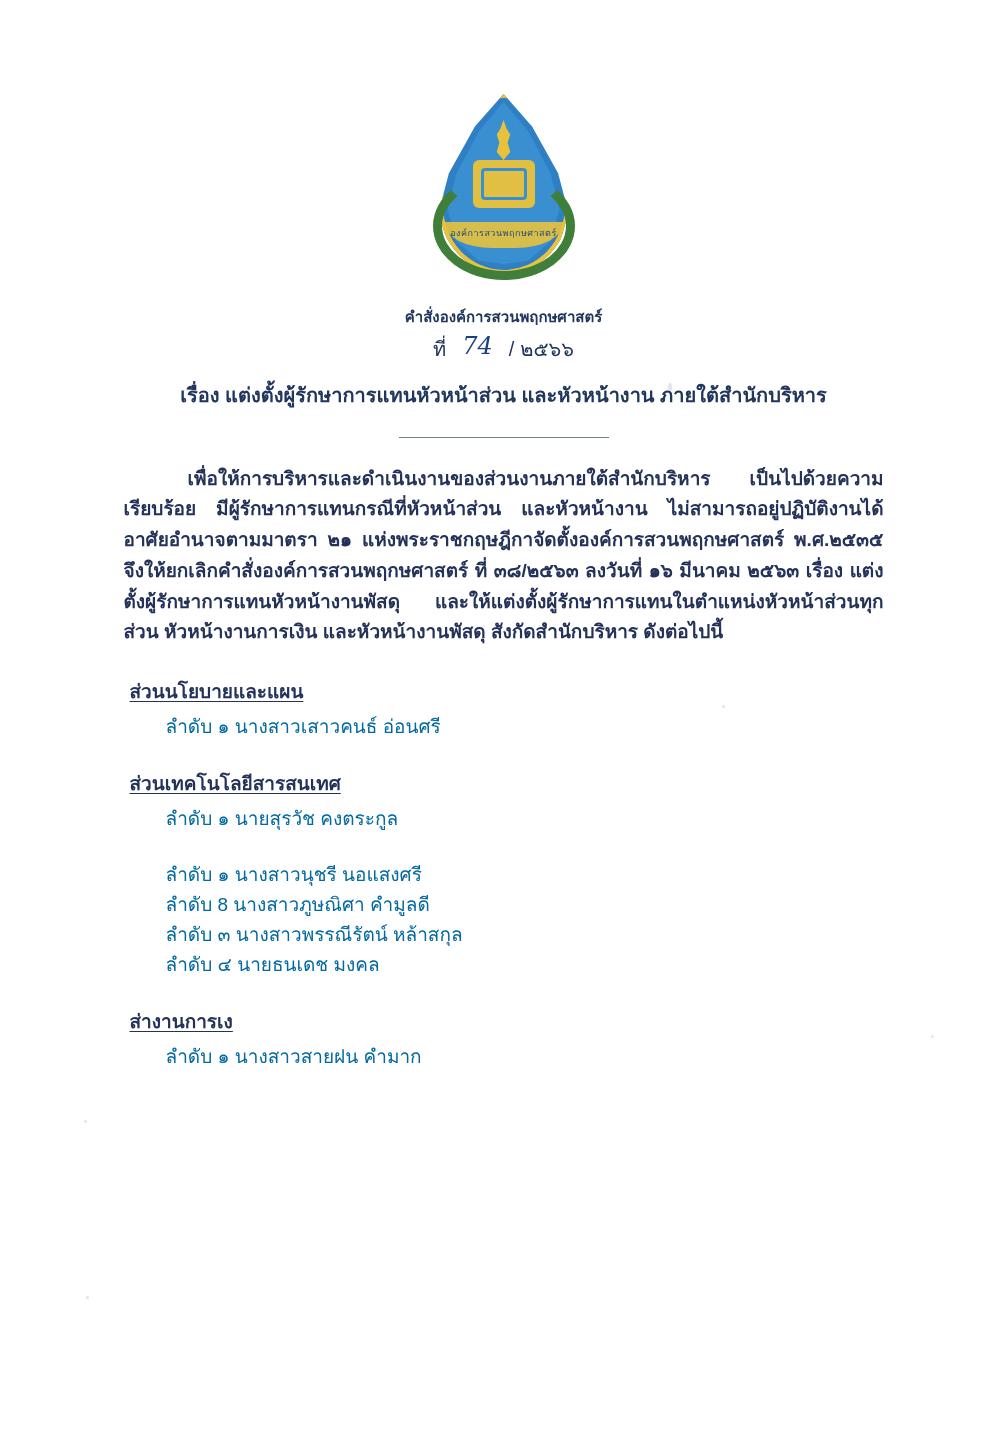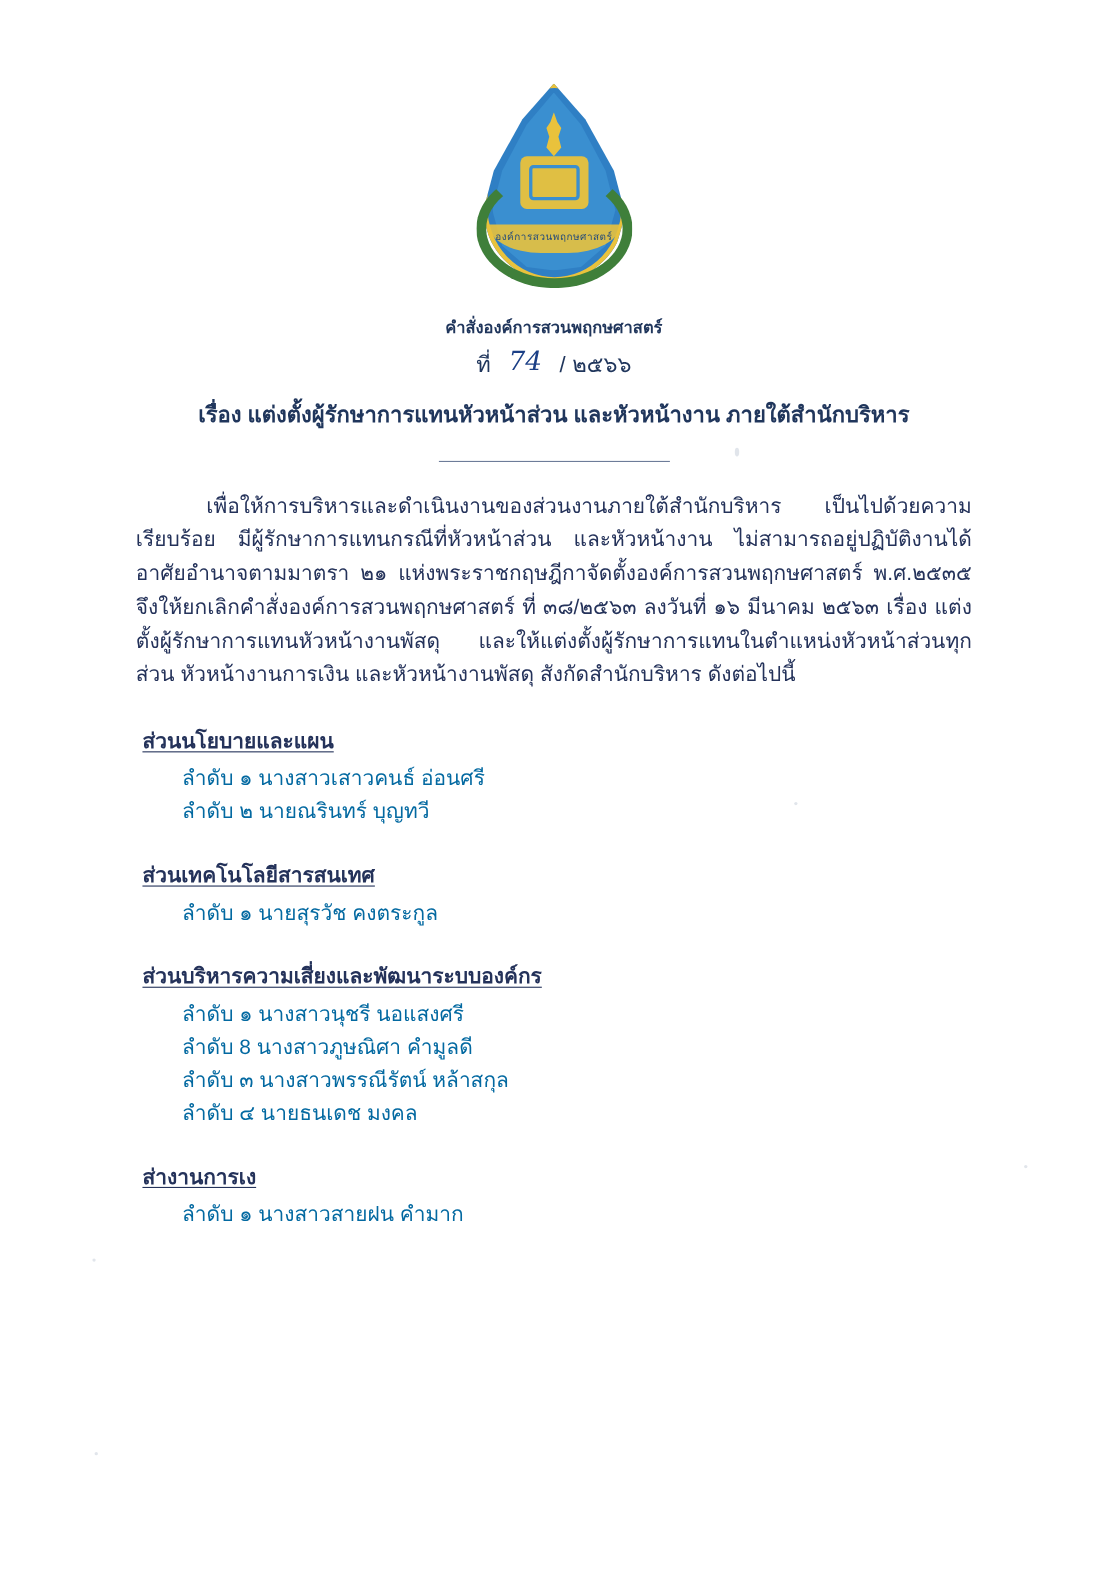--- a/index.html
+++ b/index.html
@@ -22,22 +22,21 @@
     height: 1432px;
     box-sizing: border-box;
     padding: 0;
   }
 
   
   .emblem-wrap {
     width: 100%;
     display: flex;
     justify-content: center;
-    padding-top: 52px;
-    margin-top: 24px;
+    padding-top: 94px;
   }
   .emblem {
     width: 150px;
     height: 190px;
     position: relative;
   }
   .emblem .drop {
     position: absolute;
     left: 50%;
     top: 0;
@@ -176,20 +175,21 @@
   .body-wrap {
     margin: 26px auto 0 auto;
     width: 760px;
   }
   .para {
     font-size: 19px;
     line-height: 1.62;
     color: #24325a;
     text-align: justify;
     text-justify: inter-word;
+    font-weight: bold;
   }
   .para .indent { display: inline-block; width: 64px; }
 
   .sections {
     margin-top: 28px;
     padding-left: 6px;
   }
   .section { margin-bottom: 26px; }
   .section-title {
     font-size: 19px;
@@ -253,30 +253,28 @@
   <div class="body-wrap">
     <div class="para">
       <span class="indent"></span><span>เพื่อให้การบริหารและดำเนินงานของส่วนงานภายใต้สำนักบริหาร เป็นไปด้วยความเรียบร้อย มีผู้รักษาการแทนกรณีที่หัวหน้าส่วน และหัวหน้างาน ไม่สามารถอยู่ปฏิบัติงานได้ อาศัยอำนาจตามมาตรา ๒๑ แห่งพระราชกฤษฎีกาจัดตั้งองค์การสวนพฤกษศาสตร์ พ.ศ.๒๕๓๕ จึงให้ยกเลิกคำสั่งองค์การสวนพฤกษศาสตร์ ที่ ๓๘/๒๕๖๓ ลงวันที่ ๑๖ มีนาคม ๒๕๖๓ เรื่อง แต่งตั้งผู้รักษาการแทนหัวหน้างานพัสดุ และให้แต่งตั้งผู้รักษาการแทนในตำแหน่งหัวหน้าส่วนทุกส่วน หัวหน้างานการเงิน และหัวหน้างานพัสดุ สังกัดสำนักบริหาร ดังต่อไปนี้</span>
     </div>
 
     <div class="sections">
 
       <div class="section">
         <div class="section-title">ส่วนนโยบายและแผน</div>
         <div class="section-item">ลำดับ ๑ นางสาวเสาวคนธ์  อ่อนศรี</div>
-        <div class="section-item">ลำดับ ๒ นายณรินทร์  บุญทวี</div>
       </div>
 
       <div class="section">
         <div class="section-title">ส่วนเทคโนโลยีสารสนเทศ</div>
         <div class="section-item">ลำดับ ๑ นายสุรวัช  คงตระกูล</div>
       </div>
 
       <div class="section">
-        <div class="section-title">ส่วนบริหารความเสี่ยงและพัฒนาระบบองค์กร</div>
         <div class="section-item">ลำดับ ๑ นางสาวนุชรี  นอแสงศรี</div>
         <div class="section-item">ลำดับ 8 นางสาวภูษณิศา  คำมูลดี</div>
         <div class="section-item">ลำดับ ๓ นางสาวพรรณีรัตน์  หล้าสกุล</div>
         <div class="section-item">ลำดับ ๔ นายธนเดช  มงคล</div>
       </div>
 
 
       <div class="section">
         <div class="section-title">ส่างานการเง</div>
         <div class="section-item">ลำดับ ๑ นางสาวสายฝน  คำมาก</div>

